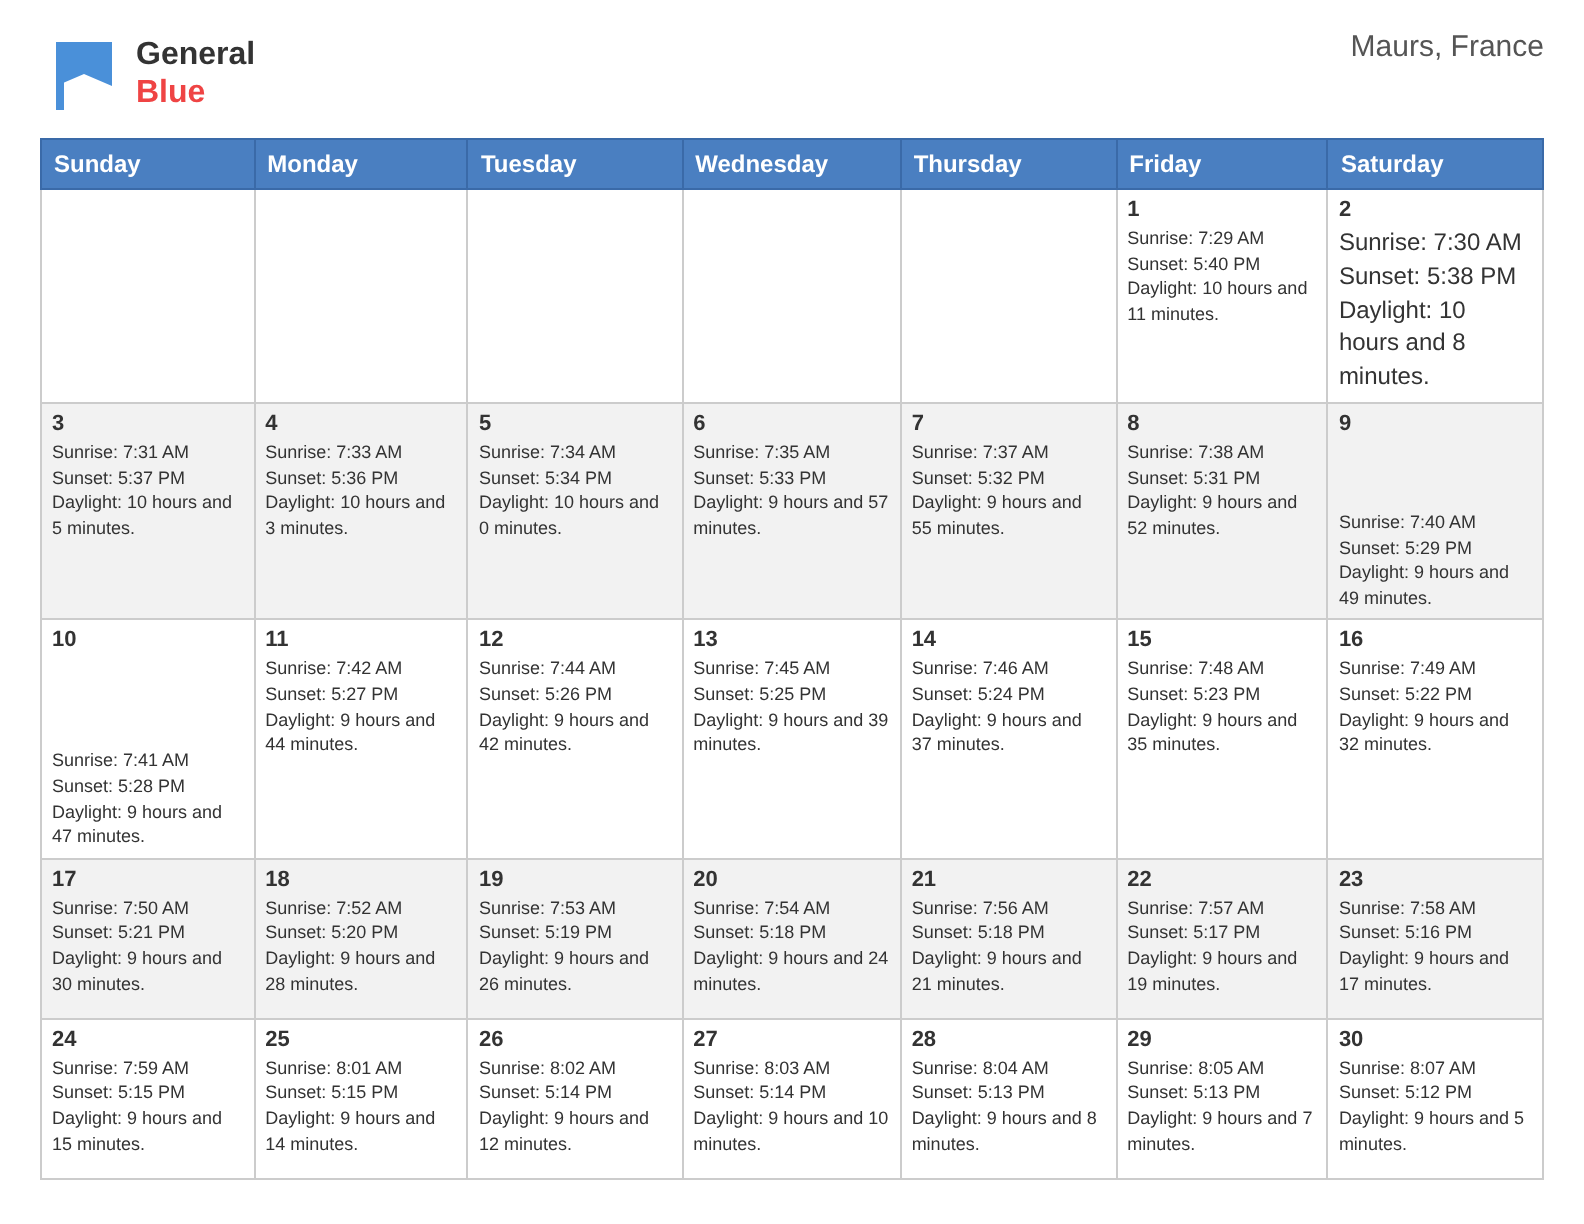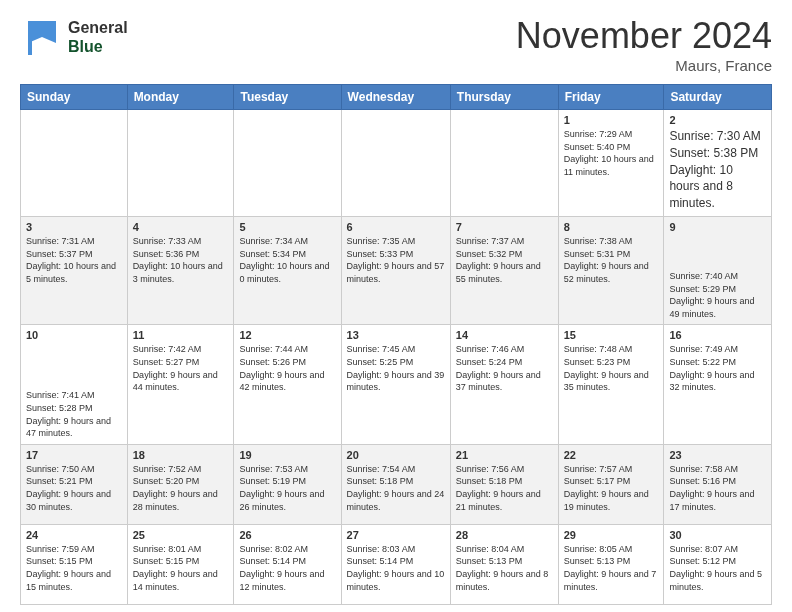--- a/index.html
+++ b/index.html
@@ -52,25 +52,24 @@
   <div class="header">
     <div class="logo-wrapper">
       <svg width="44" height="44" viewBox="0 0 44 44">
         <rect x="0" y="0" width="44" height="44" fill="none"></rect>
 
         <polygon points="8,6 36,6 36,28 22,22 8,28" fill="#4a90d9"></polygon>
         <rect x="8" y="6" width="4" height="34" fill="#4a90d9"></rect>
       </svg>
       <div class="logo-text">
         <span style="font-size:16px;font-weight:bold;color:#333;line-height:1.2;">General</span>
-        <span style="font-size:16px;font-weight:bold;color:#14532d;line-height:1.2;">Blue</span>
+        <span style="font-size:16px;font-weight:bold;color:#ef4444;line-height:1.2;">Blue</span>
       </div>
     </div>
     <div class="title-area">
-      <div style="font-size:36px;font-weight:300;color:#333;">November 2024</div>
       <div style="font-size:15px;color:#555;">Maurs, France</div>
     </div>
   </div>
 
   <table class="calendar">
     <thead>
       <tr>
       <th>Sunday</th>
           <th>Monday</th>
           <th>Tuesday</th>

